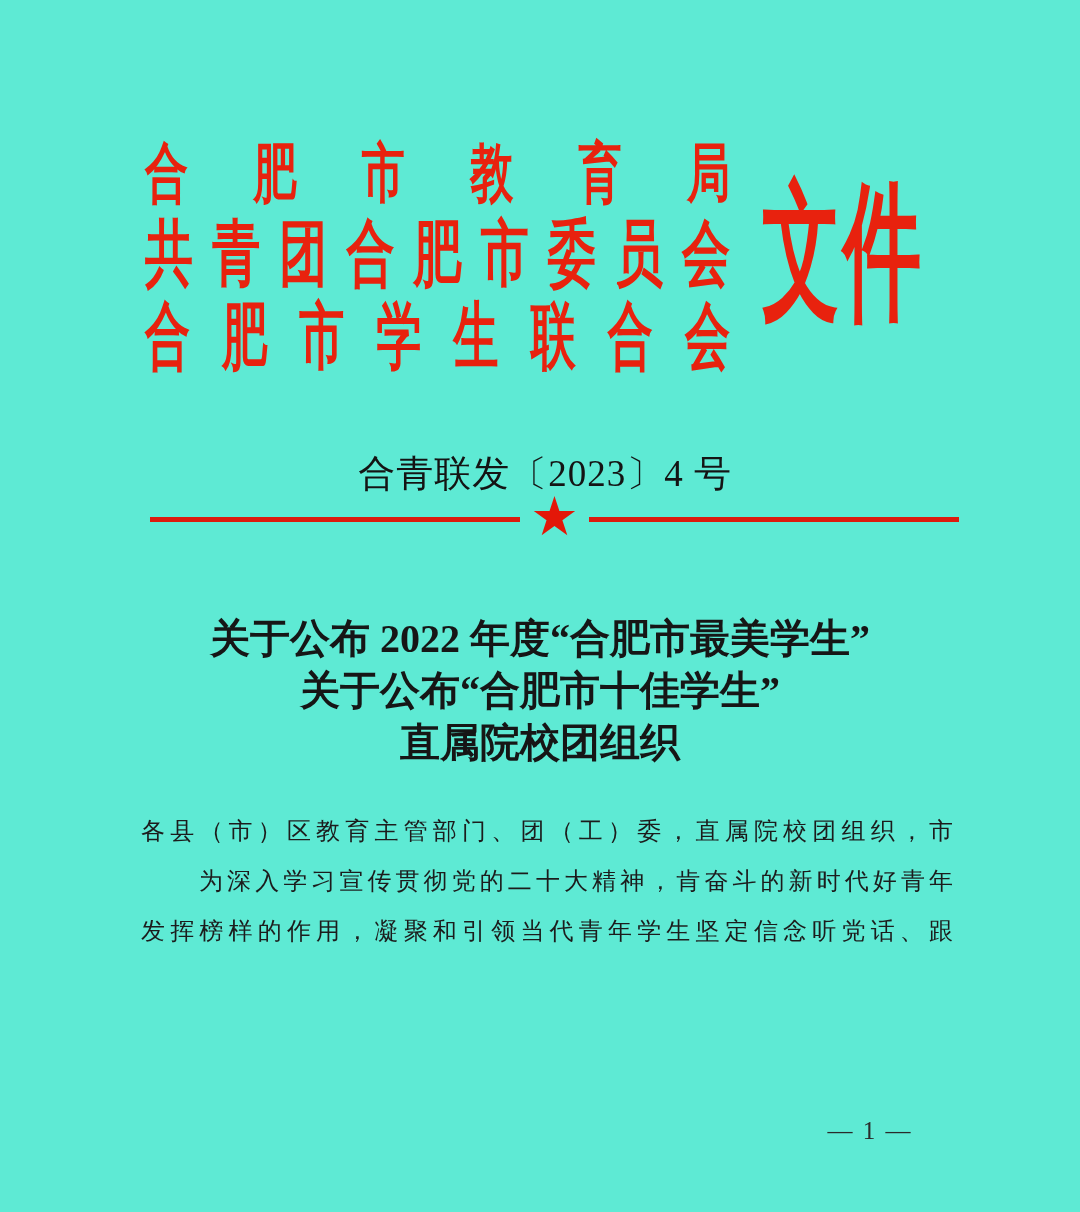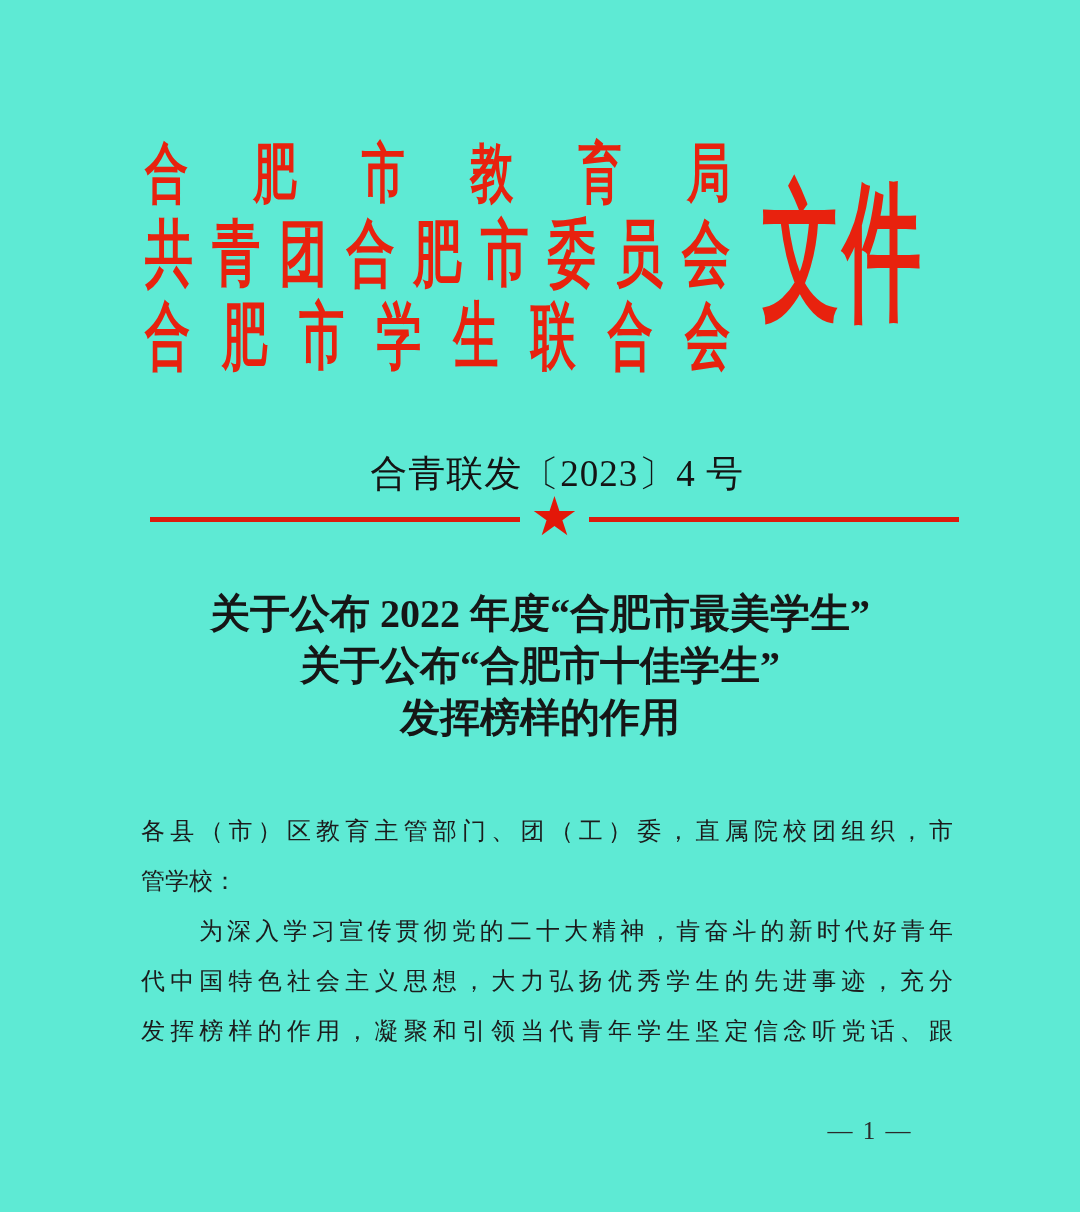--- a/index.html
+++ b/index.html
@@ -39,21 +39,21 @@
     letter-spacing: 3px;
     line-height: 1;
     transform: scaleY(1.92);
     transform-origin: left top;
     white-space: nowrap;
   }
 
   
   .doc-number {
     position: absolute;
-    left: 152px;
+    left: 140px;
     top: 449px;
     width: 810px;
     text-align: center;
     font-size: 37px;
     color: #141414;
     letter-spacing: 1px;
   }
 
   
   .divider {
@@ -71,21 +71,21 @@
     font-size: 54px;
     line-height: 1;
     margin: 0 10px;
     transform: translateY(-2px);
   }
 
   
   .title {
     position: absolute;
     left: 135px;
-    top: 588px;
+    top: 613px;
     width: 810px;
     text-align: center;
     font-weight: bold;
     color: #161616;
     font-size: 40px;
     line-height: 52px;
   }
 
   
   .body-text {
@@ -127,26 +127,24 @@
 
   <div class="divider">
     <span class="seg"></span>
     <span class="star">★</span>
     <span class="seg"></span>
   </div>
 
   <div class="title">
     <div>关于公布 2022 年度“合肥市最美学生”</div>
     <div>关于公布“合肥市十佳学生”</div>
-    <div>发挥榜样的作用</div>
+    <div>直属院校团组织</div>
   </div>
 
   <div class="body-text">
     <div class="bline just">各县（市）区教育主管部门、团（工）委，直属院校团组织，市</div>
-    <div class="bline">管学校：</div>
     <div class="bline just indent">为深入学习宣传贯彻党的二十大精神，肯奋斗的新时代好青年</div>
-    <div class="bline just">代中国特色社会主义思想，大力弘扬优秀学生的先进事迹，充分</div>
     <div class="bline just">发挥榜样的作用，凝聚和引领当代青年学生坚定信念听党话、跟</div>
   </div>
 
   <div class="page-number">— 1 —</div>
 
 </div>
 
 </body></html>

